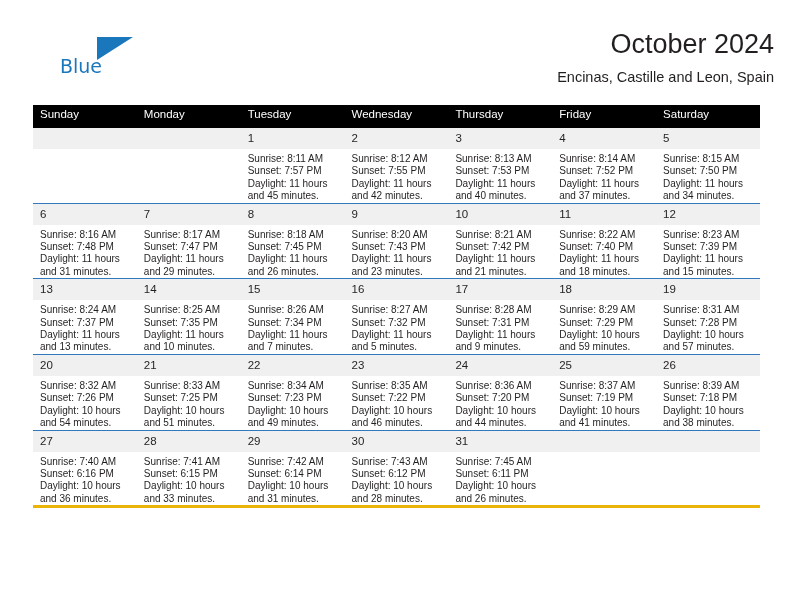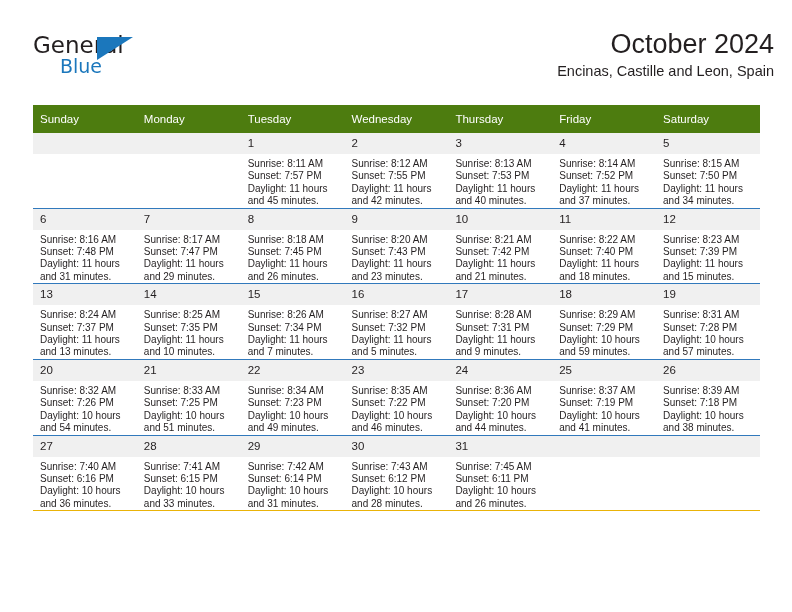--- a/index.html
+++ b/index.html
@@ -74,59 +74,59 @@
     text-align: right;
   }
   .month-title {
     font-size: 27px;
     font-weight: 400;
     color: #231f20;
     line-height: 32px;
     white-space: nowrap;
   }
   .location {
-    margin-top: 3px;
+    margin-top: 9px;
     font-size: 14.5px;
     font-weight: 400;
     color: #231f20;
     line-height: 17px;
     white-space: nowrap;
   }
 
   
   .calendar {
     position: absolute;
     left: 33px;
     top: 105px;
     width: 727px;
     border-collapse: collapse;
     table-layout: fixed;
   }
   .calendar th {
-    background: #4d7c0f;
+    background: #000000;
     color: #ffffff;
     font-size: 11.5px;
     font-weight: 400;
     text-align: left;
-    padding: 5px 0 5px 7px;
+    padding: 0 0 5px 7px;
     height: 18px;
     vertical-align: middle;
     border: none;
   }
   .calendar td {
     width: 103.85px;
     height: 68px;
     vertical-align: top;
     padding: 0;
     border: none;
     border-bottom: 1px solid #3179bc;
     background: #ffffff;
   }
   .calendar tr:last-child td {
-    border-bottom: 1px solid #eab308;
+    border-bottom: 3px solid #eab308;
   }
   .cell-inner {
     height: 100%;
     display: block;
   }
   .daynum {
     display: block;
     background: #f0f0f0;
     font-size: 11.5px;
     color: #231f20;
@@ -153,21 +153,20 @@
   }
 </style>
 </head>
 <body>
 
 <div class="page">
 
   <div class="header">
 
     <div class="logo">
-      <span class="logo-general">General</span>
       <span class="logo-triangle"></span>
       <span class="logo-blue">Blue</span>
     </div>
 
     <div class="title-block">
       <div class="month-title">October 2024</div>
       <div class="location">Encinas, Castille and Leon, Spain</div>
     </div>
 
   </div>

